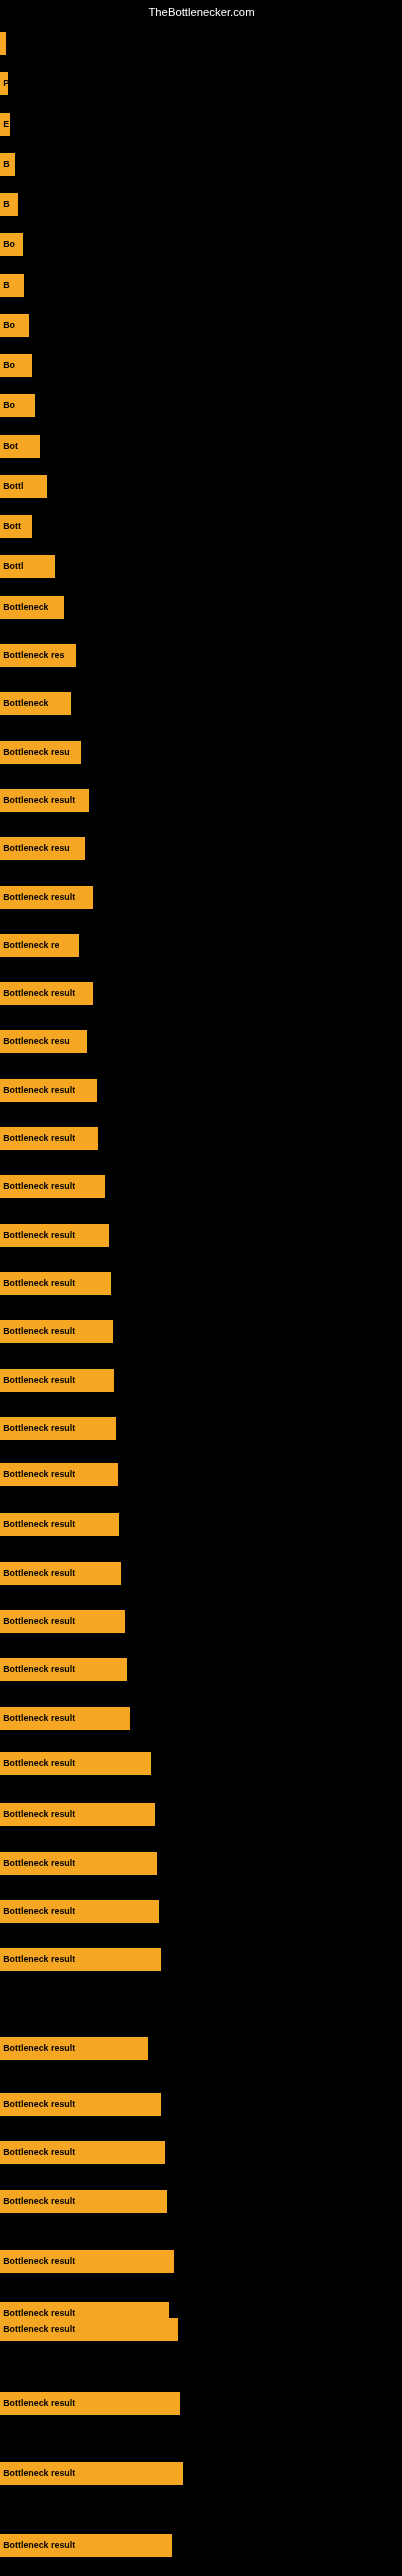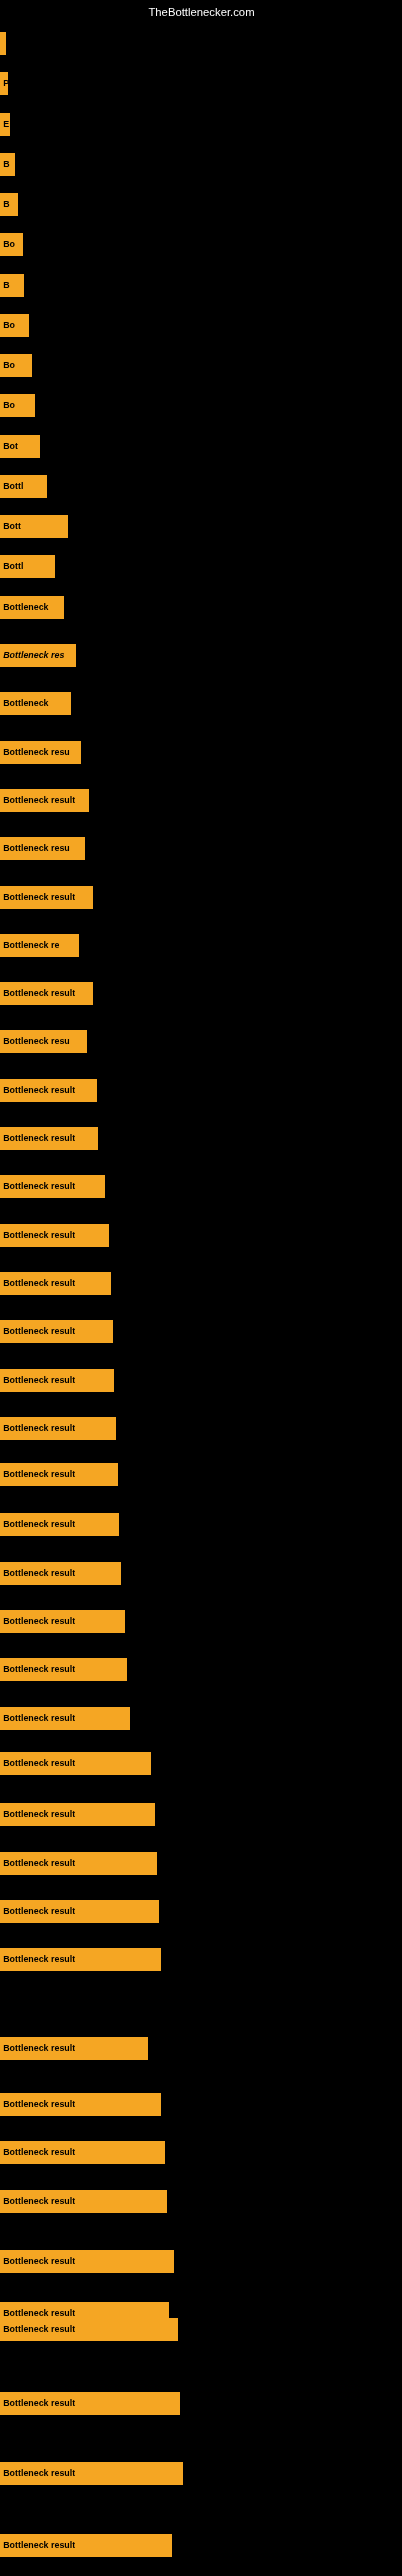--- a/index.html
+++ b/index.html
@@ -103,36 +103,36 @@
       <div class="bar" style="width: 40px;">
         <span class="bar-label">Bot</span>
       </div>
     </div>
     <div class="bar-container" style="top: 475px; left: 0px; width: 47px;">
       <div class="bar" style="width: 47px;">
         <span class="bar-label">Bottl</span>
       </div>
     </div>
     <div class="bar-container" style="top: 515px; left: 0px; width: 50px;">
-      <div class="bar" style="width: 68px; text-align: center;">
+      <div class="bar" style="width: 32px; text-align: center;">
         <span class="bar-label">Bott</span>
       </div>
     </div>
     <div class="bar-container" style="top: 555px; left: 0px; width: 55px;">
       <div class="bar" style="width: 55px;">
         <span class="bar-label">Bottl</span>
       </div>
     </div>
     <div class="bar-container" style="top: 596px; left: 0px; width: 64px;">
       <div class="bar" style="width: 64px;">
         <span class="bar-label">Bottleneck</span>
       </div>
     </div>
     <div class="bar-container" style="top: 644px; left: 0px; width: 76px;">
-      <div class="bar" style="width: 76px; font-style: italic;">
+      <div class="bar" style="width: 76px;">
         <span class="bar-label">Bottleneck res</span>
       </div>
     </div>
     <div class="bar-container" style="top: 692px; left: 0px; width: 71px;">
       <div class="bar" style="width: 71px;">
         <span class="bar-label">Bottleneck</span>
       </div>
     </div>
     <div class="bar-container" style="top: 741px; left: 0px; width: 81px;">
       <div class="bar" style="width: 81px;">

